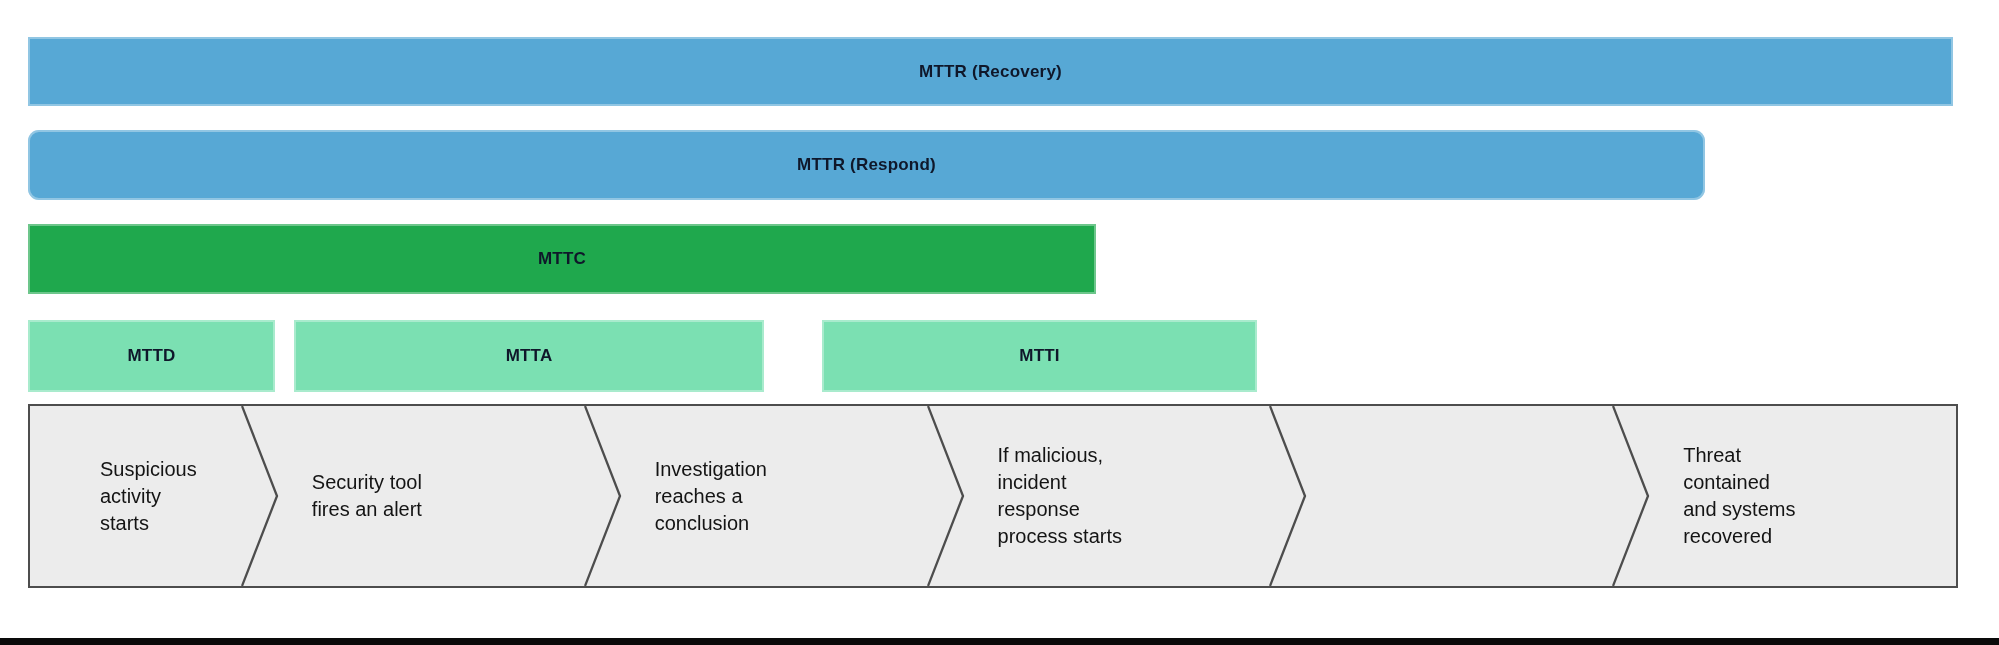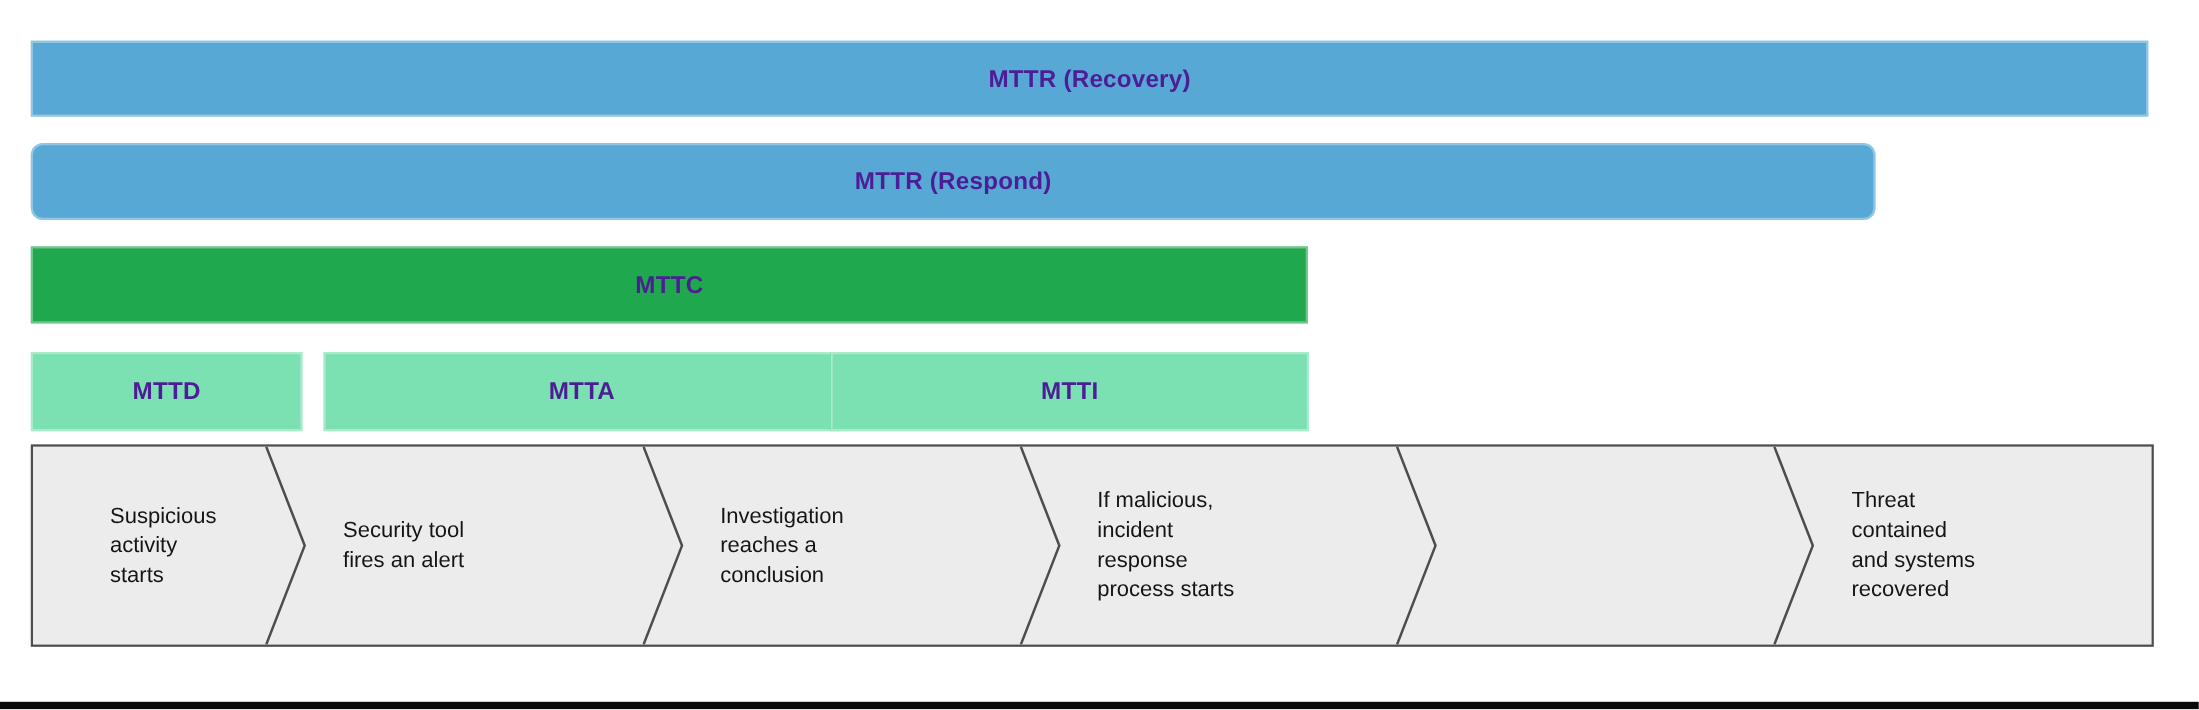--- a/index.html
+++ b/index.html
@@ -15,21 +15,21 @@
     position:absolute;
     display:flex;align-items:center;justify-content:center;
     box-sizing:border-box;
     box-shadow:inset 0 0 0 2px rgba(255,255,255,0.35);
   }
   .r1{top:37px;height:69px;}
   .r2{top:130px;height:70px;border-radius:11px;}
   .r3{top:224px;height:70px;}
   .r4{top:320px;height:72px;}
   .bar-label{
-    font-size:22px;font-weight:700;color:#4c1d95;letter-spacing:.2px;
+    font-size:17px;font-weight:700;color:#0f172a;letter-spacing:.2px;
     white-space:nowrap;
   }
   
   .band{
     position:absolute;left:28px;top:404px;width:1930px;height:184px;
     box-sizing:border-box;
     background:var(--band-background,#ececec);
     border:2.5px solid var(--band-border,#4d4d4d);
     display:flex;
   }
@@ -63,33 +63,33 @@
 <div class="stage">
 
   <div class="bar r1" style="left: 28px; width: 1925px; background: rgb(87, 168, 213);">
     <span class="bar-label">MTTR (Recovery)</span>
   </div>
 
   <div class="bar r2" style="left: 28px; width: 1677px; background: rgb(87, 168, 213);">
     <span class="bar-label">MTTR (Respond)</span>
   </div>
 
-  <div class="bar r3" style="left: 28px; width: 1161px; background: rgb(31, 168, 77);">
+  <div class="bar r3" style="left: 28px; width: 1068px; background: rgb(31, 168, 77);">
     <span class="bar-label">MTTC</span>
   </div>
 
   <div class="bar r4" style="left: 28px; width: 247px; background: rgb(123, 224, 178);">
     <span class="bar-label">MTTD</span>
   </div>
 
   <div class="bar r4" style="left: 294px; width: 470px; background: rgb(123, 224, 178);">
     <span class="bar-label">MTTA</span>
   </div>
 
-  <div class="bar r4" style="left: 755px; width: 435px; background: rgb(123, 224, 178);">
+  <div class="bar r4" style="left: 822px; width: 435px; background: rgb(123, 224, 178);">
     <span class="bar-label">MTTI</span>
   </div>
 
   <div class="band">
 
     <div class="seg first">
       <div class="seg-label">Suspicious
 activity
 starts</div>
       <svg class="chev" viewBox="0 0 38 180" preserveAspectRatio="none" aria-hidden="true">

